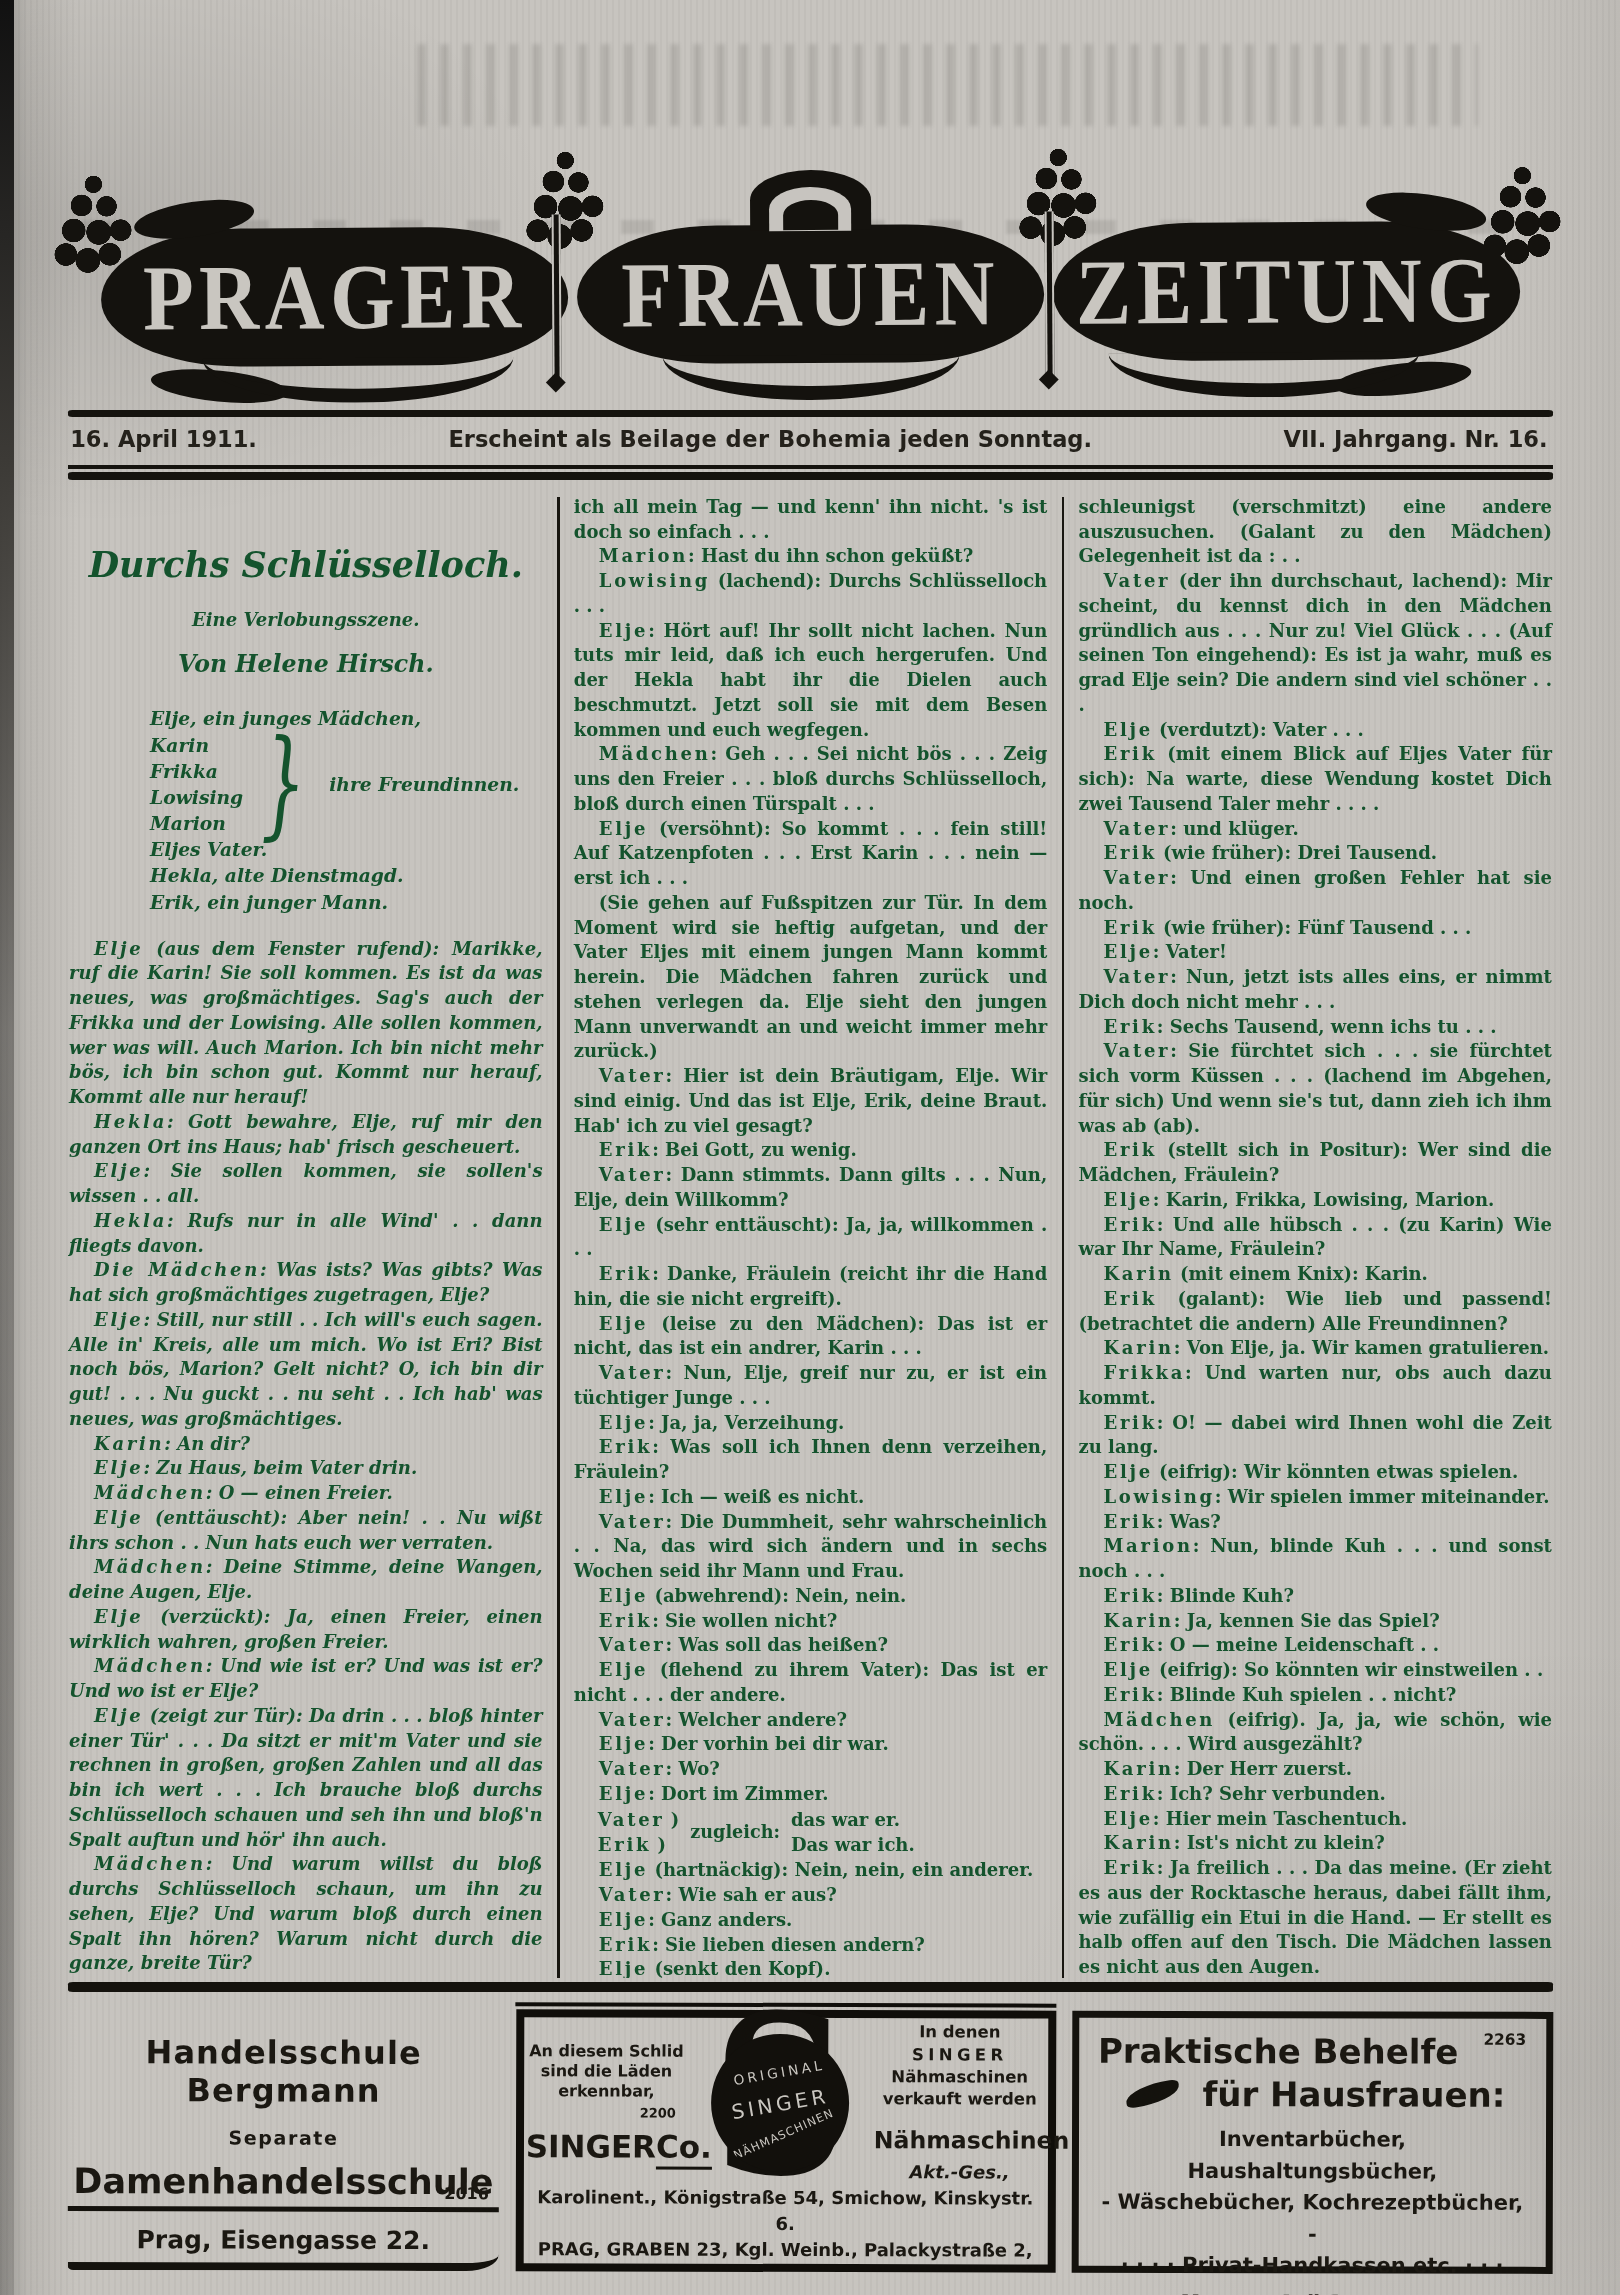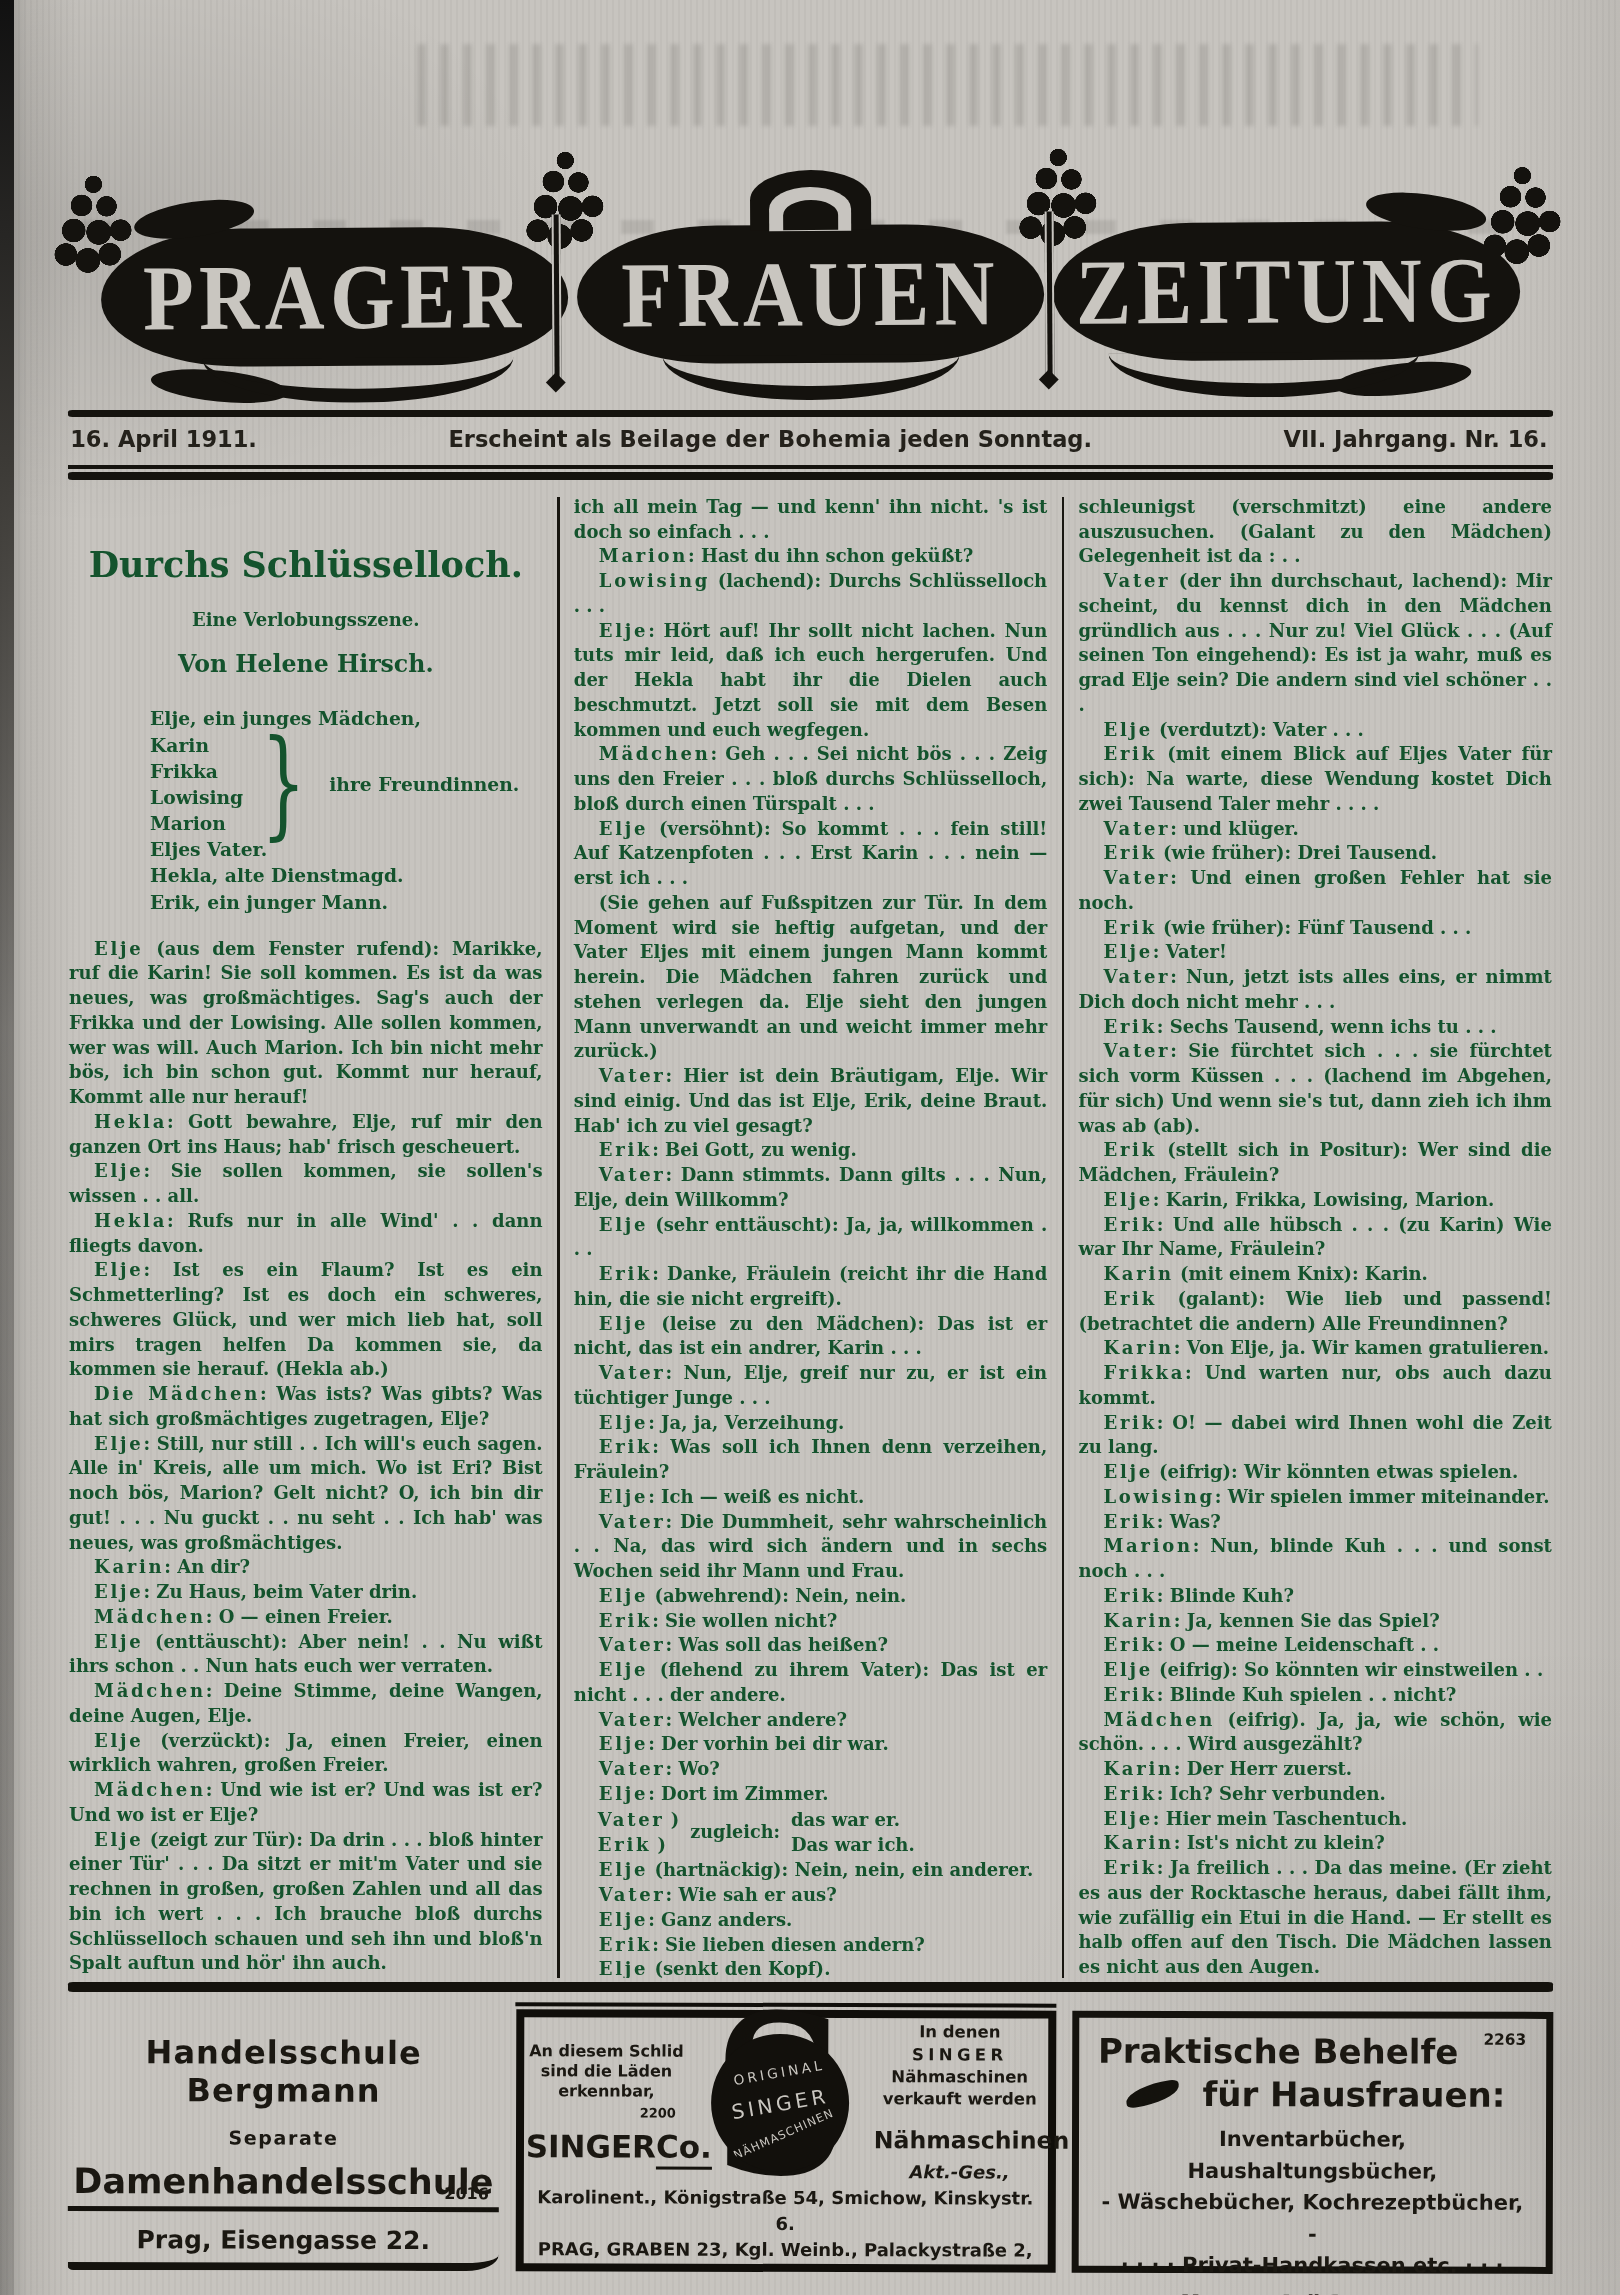--- a/index.html
+++ b/index.html
@@ -69,21 +69,21 @@
   .rule.rb{height:7.1px;margin-top:3.8px;border-radius:4.4px/2.2px;}
   .dateline{display:flex;align-items:baseline;justify-content:space-between;
     font-family:"DejaVu Sans", sans-serif;font-weight:700;font-size:22.5px;color:#24211b;
     padding:8.8px 5.5px 7.7px 2.2px;}
   .dateline .mid b{letter-spacing:0.5px;}
 
   
   .columns{display:flex;margin-top:15.4px;height:1483px;overflow:hidden;position:relative;}
   .col{flex:1;padding:0 14.3px;font-size:18px;line-height:1.375;font-weight:700;
     text-align:justify;color:#14532d;}
-  .col.first{padding-left:1.1px;} .col.last{padding-right:1.1px;}
+  .col.first{padding-left:1.1px;font-style:italic;} .col.last{padding-right:1.1px;}
   .vrule{width:2.7px;background:#17150f;margin-top:2.2px;}
   .para{margin:0;text-indent:25px;}
   .para.cont{text-indent:0;}
   .speaker{letter-spacing:2.7px;}
   .art-title{font-size:35px;text-align:center;margin:46px 0 18.7px;font-weight:700;text-indent:0;}
   .art-sub{font-size:18px;text-align:center;margin:0 0 15.4px;font-weight:700;}
   .art-by{font-size:23.6px;text-align:center;margin:0 0 25px;font-weight:700;}
   .cast{margin:0 0 22px 81px;font-size:18.7px;line-height:1.4;text-align:left;}
   .cast-brace-row{display:flex;align-items:center;gap:7.7px;}
   .cast-names{display:flex;flex-direction:column;}
@@ -207,21 +207,20 @@
             <div class="cast-line">Eljes Vater.</div>
             <div class="cast-line">Hekla, alte Dienstmagd.</div>
             <div class="cast-line">Erik, ein junger Mann.</div>
           </div>
       </div>
       <div>
           <p class="para"><span class="speaker">Elje</span><span class="ptext"> (aus dem Fenster rufend): Marikke, ruf die Karin! Sie soll kommen. Es ist da was neues, was großmächtiges. Sag's auch der Frikka und der Lowising. Alle sollen kommen, wer was will. Auch Marion. Ich bin nicht mehr bös, ich bin schon gut. Kommt nur herauf, Kommt alle nur herauf!</span></p>
           <p class="para"><span class="speaker">Hekla</span><span class="ptext">: Gott bewahre, Elje, ruf mir den ganzen Ort ins Haus; hab' frisch gescheuert.</span></p>
           <p class="para"><span class="speaker">Elje</span><span class="ptext">: Sie sollen kommen, sie sollen's wissen . . all.</span></p>
           <p class="para"><span class="speaker">Hekla</span><span class="ptext">: Rufs nur in alle Wind' . . dann fliegts davon.</span></p>
-          <p class="para"><span class="speaker">Elje</span><span class="ptext">: Ist es ein Flaum? Ist es ein Schmetterling? Ist es doch ein schweres, schweres Glück, und wer mich lieb hat, soll mirs tragen helfen Da kommen sie, da kommen sie herauf. (Hekla ab.)</span></p>
           <p class="para"><span class="speaker">Die Mädchen</span><span class="ptext">: Was ists? Was gibts? Was hat sich großmächtiges zugetragen, Elje?</span></p>
           <p class="para"><span class="speaker">Elje</span><span class="ptext">: Still, nur still . . Ich will's euch sagen. Alle in' Kreis, alle um mich. Wo ist Eri? Bist noch bös, Marion? Gelt nicht? O, ich bin dir gut! . . . Nu guckt . . nu seht . . Ich hab' was neues, was großmächtiges.</span></p>
           <p class="para"><span class="speaker">Karin</span><span class="ptext">: An dir?</span></p>
           <p class="para"><span class="speaker">Elje</span><span class="ptext">: Zu Haus, beim Vater drin.</span></p>
           <p class="para"><span class="speaker">Mädchen</span><span class="ptext">: O — einen Freier.</span></p>
           <p class="para"><span class="speaker">Elje</span><span class="ptext"> (enttäuscht): Aber nein! . . Nu wißt ihrs schon . . Nun hats euch wer verraten.</span></p>
           <p class="para"><span class="speaker">Mädchen</span><span class="ptext">: Deine Stimme, deine Wangen, deine Augen, Elje.</span></p>
           <p class="para"><span class="speaker">Elje</span><span class="ptext"> (verzückt): Ja, einen Freier, einen wirklich wahren, großen Freier.</span></p>
           <p class="para"><span class="speaker">Mädchen</span><span class="ptext">: Und wie ist er? Und was ist er? Und wo ist er Elje?</span></p>
           <p class="para"><span class="speaker">Elje</span><span class="ptext"> (zeigt zur Tür): Da drin . . . bloß hinter einer Tür' . . . Da sitzt er mit'm Vater und sie rechnen in großen, großen Zahlen und all das bin ich wert . . . Ich brauche bloß durchs Schlüsselloch schauen und seh ihn und bloß'n Spalt auftun und hör' ihn auch.</span></p>

